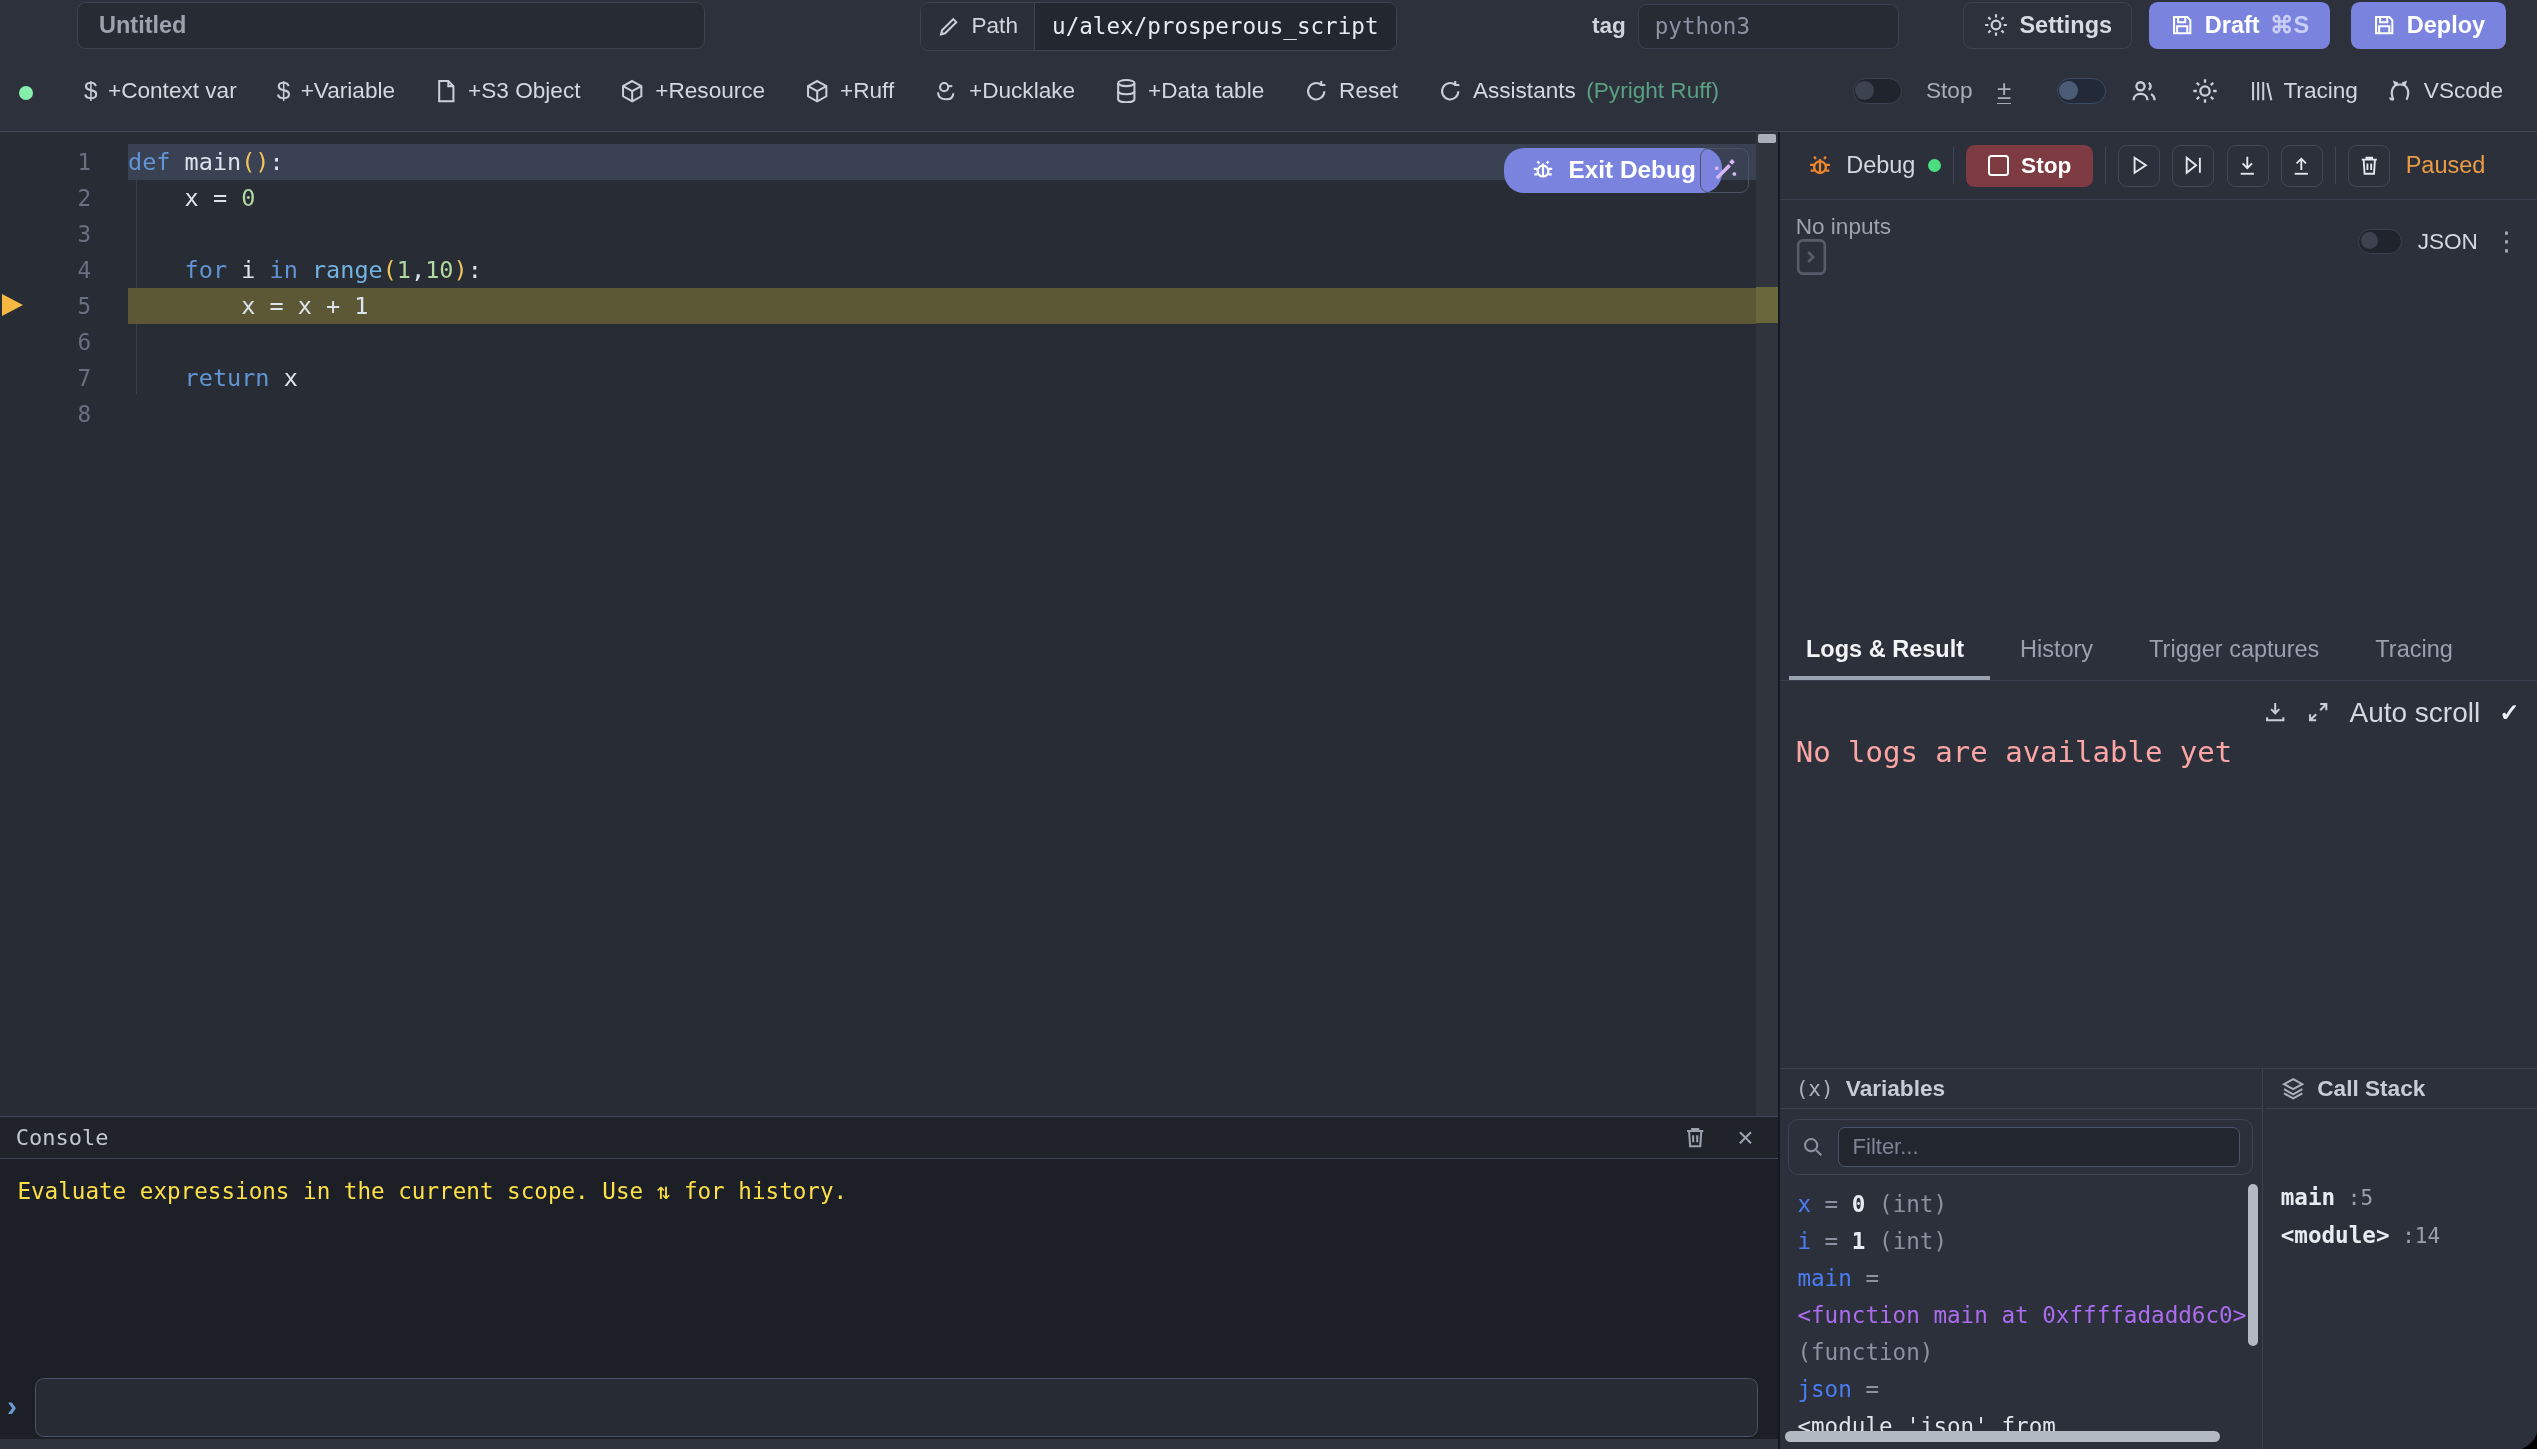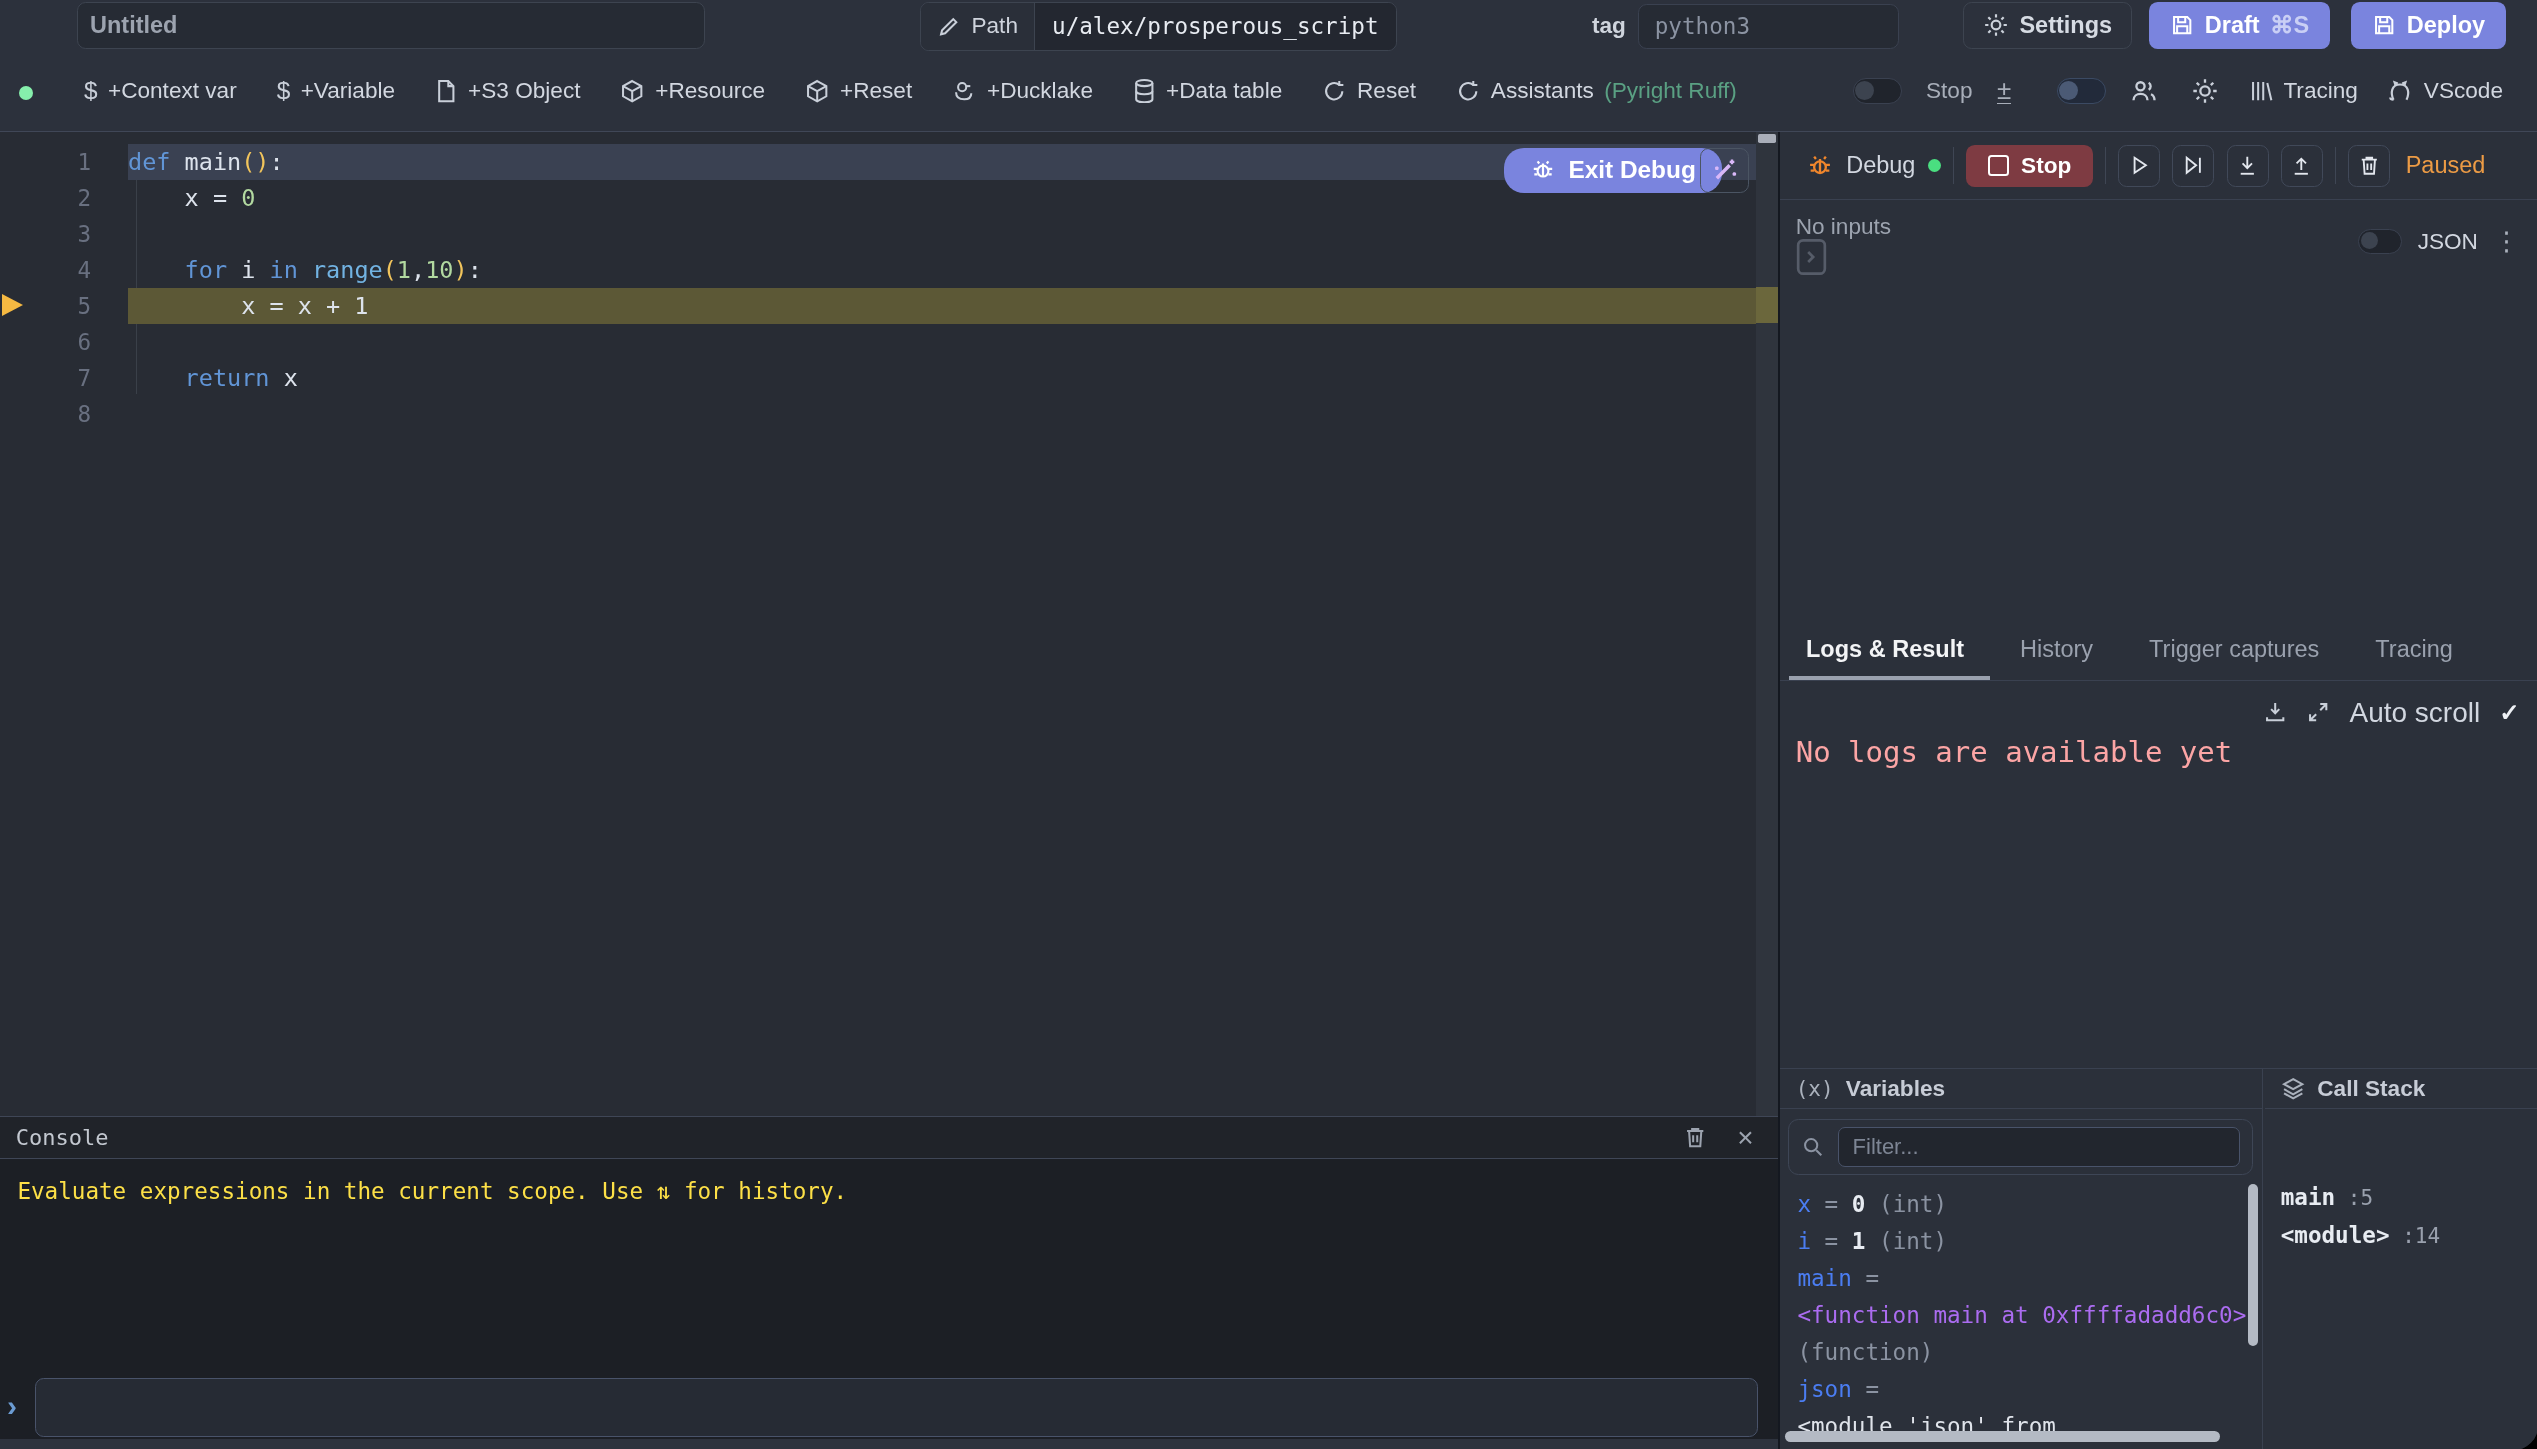--- a/index.html
+++ b/index.html
@@ -3,21 +3,21 @@
 <meta charset="utf-8">
 <style>
   html,body{margin:0;padding:0;background:#000;}
   .root{position:relative;width:2538px;height:1450px;background:#282c34;overflow:hidden;
         font-family:"Liberation Sans",sans-serif;color:#d2d7e0;border-radius:0 0 24.4px 0;}
   .mono{font-family:"DejaVu Sans Mono",monospace;}
 
   
   .topbar{position:absolute;left:0;top:0;width:2538px;height:52px;background:#2c313c;display:flex;align-items:center;}
   .titlebox{position:absolute;left:77px;top:1.7px;width:628px;height:47px;background:#262b34;border:1.7px solid #3d4450;
-            border-radius:8.7px;color:#9ca3af;font-size:23.5px;font-weight:bold;padding:0 12px;box-sizing:border-box;}
+            border-radius:8.7px;color:#9ca3af;font-size:23.5px;font-weight:bold;padding:0 21px;box-sizing:border-box;}
   .pathgroup{position:absolute;left:920px;top:1.7px;height:49px;display:flex;border:1.7px solid #3d4450;border-radius:8.7px;overflow:hidden;box-sizing:border-box;}
   .pathleft{display:flex;align-items:center;gap:10.4px;background:#2a2f39;padding:0 15.7px;font-size:22.6px;color:#cfd4dd;}
   .pathright{display:flex;align-items:center;background:#232730;padding:0 17.4px;font-size:22.6px;color:#e8ecf2;border-left:1.7px solid #3d4450;}
   .taggroup{position:absolute;left:1592px;top:1.7px;height:49px;display:flex;align-items:center;gap:12.2px;}
   .taglabel{font-size:22.6px;color:#cfd4dd;font-weight:bold;}
   .tagbox{width:261px;height:45px;background:#262b34;border:1.7px solid #3a4150;border-radius:8.7px;display:flex;align-items:center;
           padding:0 15.7px;font-size:22.6px;color:#8b93a2;box-sizing:border-box;}
   .btn-outline{position:absolute;top:1.7px;height:47px;display:flex;align-items:center;gap:10.4px;border:1.7px solid #3d4450;border-radius:8.7px;
                padding:0 19px;font-size:23.5px;font-weight:bold;color:#d6dbe3;background:transparent;box-sizing:border-box;cursor:pointer;}
   .btn-primary{position:absolute;top:1.7px;height:47px;display:flex;align-items:center;gap:10.4px;background:#7a84de;border:none;border-radius:8.7px;
@@ -213,21 +213,21 @@
         </span>
         <span>+Resource</span>
       </div>
       <div class="tb-item">
         <span>
           <svg width="24.4" height="24.4" viewBox="0 0 24 24" fill="none" stroke="#c9cfd9" stroke-width="2">
               <path d="M12 2l9 5v10l-9 5-9-5V7z"></path>
               <path d="M3 7l9 5 9-5M12 12v10"></path>
             </svg>
         </span>
-        <span>+Reset</span>
+        <span>+Ruff</span>
       </div>
       <div class="tb-item">
         <span>
           <svg width="24.4" height="24.4" viewBox="0 0 24 24" fill="none" stroke="#c9cfd9" stroke-width="2">
               <circle cx="10" cy="8" r="4"></circle>
               <path d="M14 7h4"></path>
               <path d="M4 13c0 5 3 7 8 7 4 0 7-2 7-6"></path>
             </svg>
         </span>
         <span>+Ducklake</span>

